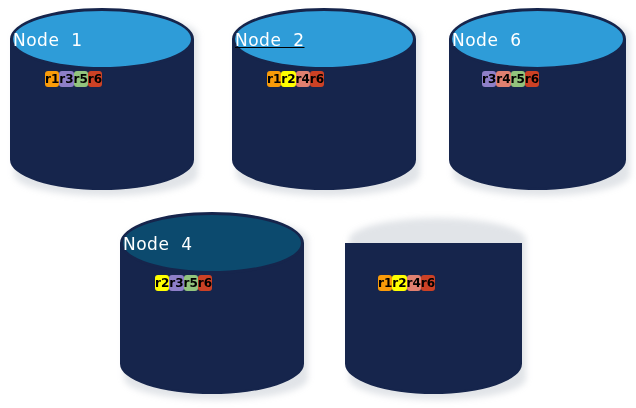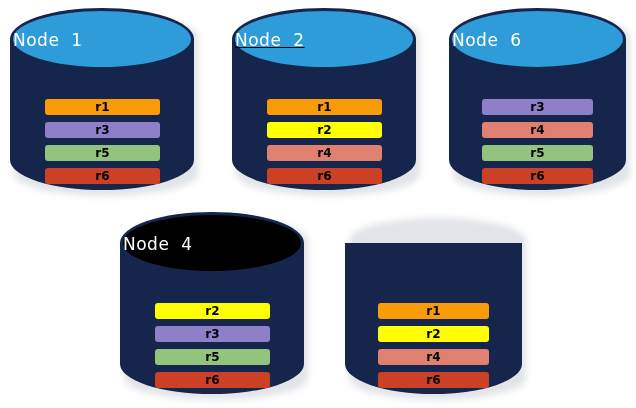--- a/index.html
+++ b/index.html
@@ -66,22 +66,21 @@
     font-weight: 400;
     letter-spacing: 0.5px;
     white-space: pre;
     line-height: 1;
     margin-top: 2px;
   }
   .replica-stack {
     position: absolute;
     z-index: 3;
     display: flex;
-    flex-direction: column;
-    margin-top: 28px;
+    flex-direction: row;
   }
   .replica-bar {
     height: 16px;
     border-radius: 3px;
     display: flex;
     align-items: center;
     justify-content: center;
     color: #000000;
     font-size: 12px;
     font-weight: bold;
@@ -140,21 +139,21 @@
         <div class="replica-bar" style="background: rgb(224, 128, 112); color: rgb(0, 0, 0);">r4</div>
         <div class="replica-spacer"></div>
         <div class="replica-bar" style="background: rgb(146, 196, 125); color: rgb(0, 0, 0);">r5</div>
         <div class="replica-spacer"></div>
         <div class="replica-bar" style="background: rgb(204, 65, 37); color: rgb(0, 0, 0);">r6</div>
       </div>
     </div>
     <div class="node" style="left: 120px; top: 212px; width: 184px; height: 182px;">
       <div class="cyl-shadow"></div>
       <div class="cyl-body" style="top: 31px; height: 151px; background: rgb(22, 37, 76); border-color: rgb(22, 37, 76);"></div>
-      <div class="cyl-top" style="height: 62px; background: #000000; border-color: rgb(22, 37, 76);">
+      <div class="cyl-top" style="height: 62px; background: #0c4a6e; border-color: rgb(22, 37, 76);">
         <div class="node-label" style="color: rgb(255, 255, 255);">Node  4</div>
       </div>
       <div class="replica-stack" style="left: 35px; width: 115px; top: 63px;">
         <div class="replica-bar" style="background: rgb(255, 255, 0); color: rgb(0, 0, 0);">r2</div>
         <div class="replica-spacer"></div>
         <div class="replica-bar" style="background: rgb(142, 127, 200); color: rgb(0, 0, 0);">r3</div>
         <div class="replica-spacer"></div>
         <div class="replica-bar" style="background: rgb(146, 196, 125); color: rgb(0, 0, 0);">r5</div>
         <div class="replica-spacer"></div>
         <div class="replica-bar" style="background: rgb(204, 65, 37); color: rgb(0, 0, 0);">r6</div>

